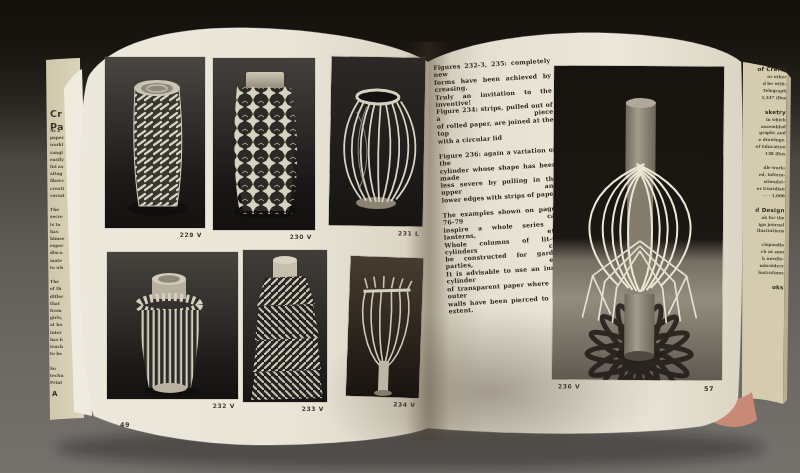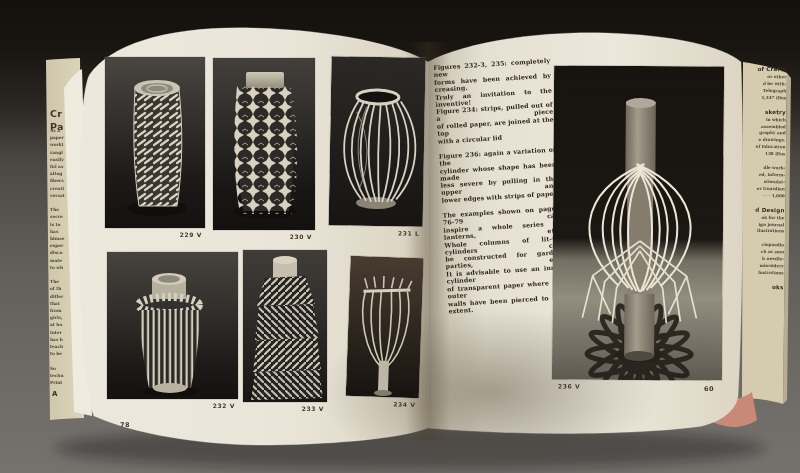--- a/index.html
+++ b/index.html
@@ -301,21 +301,21 @@
         <path d="M42,31 L44,20"></path>
           <path d="M50,31 L53,21"></path>
           <path d="M58,32 L62,23"></path>
       </g>
       <rect x="32" y="104" width="10" height="31" fill="#bdb6a4"></rect>
       <ellipse cx="37" cy="136" rx="9" ry="3" fill="#837c6c"></ellipse>
     </svg>
     <div class="photo-cap">234 V</div>
   </div>
 
-  <div class="abs pagenum" style="left:120px;top:421px;">78</div>
+  <div class="abs pagenum" style="left:120px;top:421px;">49</div>
 
   <div class="abs para">
     <div class="tl">Figures 232-3, 235: completely new</div>
     <div class="tl">forms have been achieved by creasing.</div>
     <div class="tl">Truly an invitation to the inventive!</div>
     <div class="tl">Figure 234: strips, pulled out of a piece</div>
     <div class="tl">of rolled paper, are joined at the top</div>
     <div class="tl short">with a circular lid</div>
     <div class="tl">Figure 236: again a variation of the</div>
     <div class="tl">cylinder whose shape has been made</div>
@@ -392,21 +392,21 @@
         <path d="M87,175 L134,210 L144,252"></path>
         <path d="M87,180 L122,216 L128,255"></path>
         <path d="M87,185 L110,222 L114,257"></path>
         <path d="M40,210 L58,248"></path>
         <path d="M134,210 L116,248"></path>
       </g>
     </svg>
     <div class="photo-cap" style="text-align:left;padding-left:6px;">236 V</div>
   </div>
 
-  <div class="abs pagenum" style="left:704px;top:385px;">60</div>
+  <div class="abs pagenum" style="left:704px;top:385px;">57</div>
 
   <div class="abs flap-right">
     <div class="fr-sec">
       <div class="fr-head">of Crafts</div>
       <div class="fr-lines">or other
 d be with-
 Telegraph
 1,347 illus</div>
     </div>
     <div class="fr-sec">

